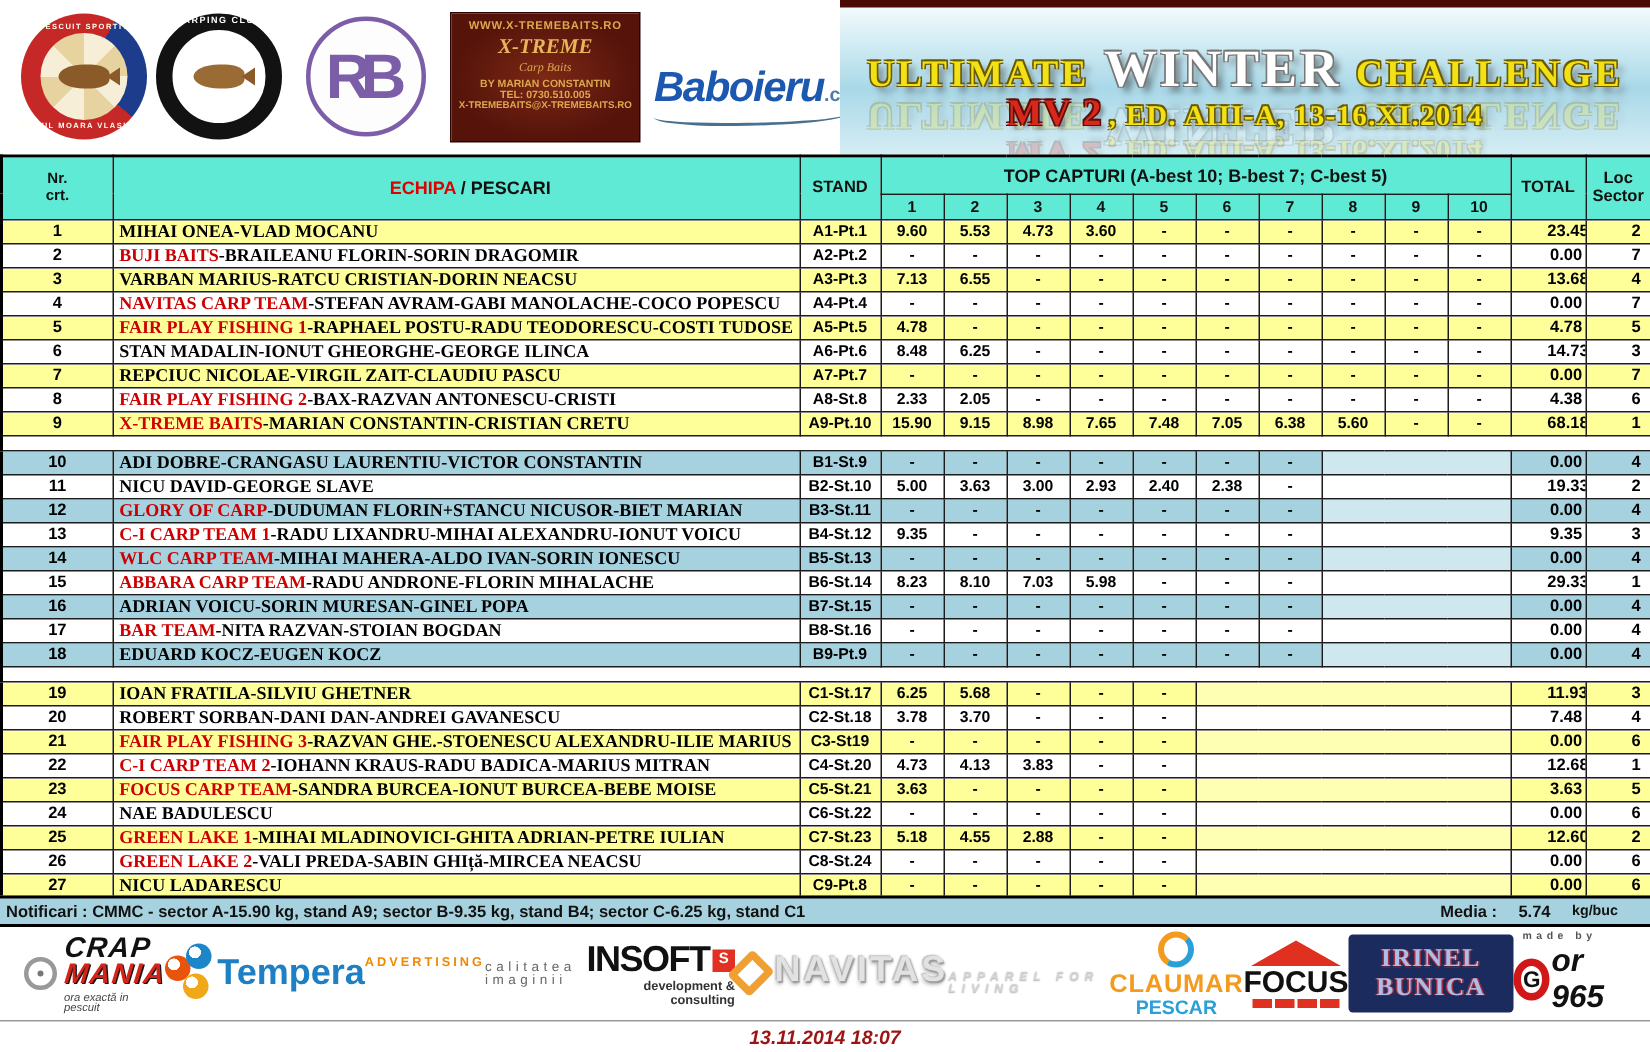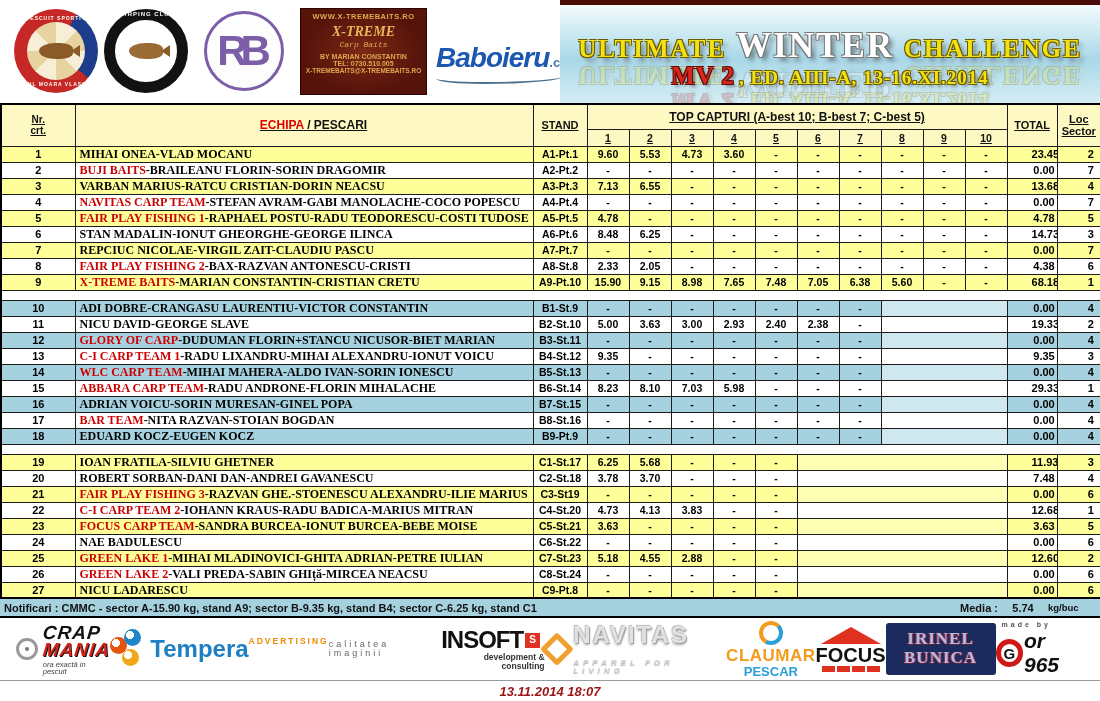--- a/index.html
+++ b/index.html
@@ -27,21 +27,21 @@
     font-size:6px; font-weight:bold; color:#fff; letter-spacing:1px; }
   .logo-rb { left:204px; top:11px; width:80px; height:80px; background:#fdfdfd;
     border:3px solid #7b5ea7; display:grid; place-items:center; }
   .logo-rb span { font-weight:bold; font-size:42px; letter-spacing:-7px; color:#7b5ea7;
     font-family:"Liberation Sans",sans-serif; padding-right:7px; }
   .logo-xtreme { position:absolute; left:300px; top:8px; width:127px; height:87px;
     background:radial-gradient(ellipse at center,#7c2815 0%,#55130a 70%);
     border:1px solid #2a0504; color:#dca84e; text-align:center; padding-top:3px; }
   .xt-site { font-size:7.5px; font-weight:bold; letter-spacing:.5px; }
   .xt-name { font-family:"Liberation Serif",serif; font-style:italic; font-weight:bold; font-size:14px; color:#e8b55a; margin-top:3px;}
-  .xt-sub  { font-family:Liberation Mono, monospace; font-style:italic; font-size:8px; color:#d9a84e; }
+  .xt-sub  { font-family:Liberation Serif, serif; font-style:italic; font-size:8px; color:#d9a84e; }
   .xt-by   { font-size:7px; font-weight:bold; margin-top:4px; }
   .xt-tel  { font-size:7px; font-weight:bold; }
   .xt-mail { font-size:6.5px; font-weight:bold; }
   .logo-baboieru { position:absolute; left:436px; top:42px; width:130px; }
   .bab-name { font-weight:bold; font-style:italic; font-size:28px; color:#1c57b0; letter-spacing:-1px;}
   .bab-tld { font-weight:bold; font-size:13px; color:#4a7aa8; }
   .bab-swoosh { width:128px; height:9px; border-bottom:2px solid #49708f; border-radius:0 0 70% 40%/0 0 9px 6px; margin-top:1px;}
 
   
   .title-panel { position:absolute; left:560px; top:0; width:540px; height:103px; overflow:hidden;
@@ -58,21 +58,21 @@
     text-shadow:-1px -1px 0 #777,1px -1px 0 #777,-1px 1px 0 #777,1px 1px 0 #777,4px 4px 4px rgba(60,60,60,.55); }
   .t-red { color:#d8281c; font-size:25px; letter-spacing:1px;
     text-shadow:-1px -1px 0 #5e0d08,1px -1px 0 #5e0d08,-1px 1px 0 #5e0d08,1px 1px 0 #5e0d08,3px 3px 3px rgba(60,60,60,.5); }
   .t-yel2 { color:#f2e215; font-size:19px; letter-spacing:1px;
     text-shadow:-1px -1px 0 #6b5a00,1px -1px 0 #6b5a00,-1px 1px 0 #6b5a00,1px 1px 0 #6b5a00,3px 3px 3px rgba(60,60,60,.5); }
 
   
   .results { position:absolute; top:103px; left:0; width:1100px; }
   table { border-collapse:collapse; table-layout:fixed; width:1100px; border:2px solid #000; }
   th,td { border:1px solid #1c1c1c; overflow:hidden; white-space:nowrap; padding:0; }
-  thead th { background:#fef9c3; color:#111;text-decoration:underline; }
+  thead th { background:#5eead4; color:#111; }
   .h-row1 { height:25px; } .h-row2 { height:17px; }
   .h-nr { font-size:10px; font-weight:bold; line-height:1.1; }
   .h-team { font-size:12px; font-weight:bold;padding-left:19px; }
   .h-team .red { color:#e00000; }
   .h-stand,.h-total { font-size:11px; font-weight:bold; }
   .h-top { font-size:12px; font-weight:bold; }
   .h-col { font-size:10.5px; font-weight:bold; }
   .h-loc { font-size:11px; font-weight:bold; line-height:1.15; }
   tbody tr { height:16px; }
   tbody td { line-height:15px; }
@@ -122,21 +122,21 @@
   .tp-tag { font-size:9px; color:#666; letter-spacing:3px; margin-top:3px; }
   
   .is-col { display:flex; flex-direction:column; line-height:1; }
   .is-row { display:flex; align-items:center; }
   .is-name { font-weight:bold; font-size:24px; color:#111; letter-spacing:-1px; }
   .is-sq { width:15px; height:15px; background:#e03122; color:#fff; font-weight:bold; font-size:10px;
     display:grid; place-items:center; margin-left:2px; }
   .is-tag { font-weight:bold; font-size:8.5px; color:#333; text-align:right; margin-top:1px; }
   
   .nv-knot { width:24px; height:24px; border:5px solid #f0a030; transform:rotate(45deg); border-radius:3px; }
-  .nv-col { display:flex; flex-direction:column; line-height:1; }
+  .nv-col { display:flex; line-height:1; }
   .nv-name { font-weight:bold; font-size:24px; color:#e2e2e2; letter-spacing:2px;
     text-shadow:1px 1px 1px #999,-1px -1px 1px #bbb,0 2px 3px #aaa; }
   .nv-tag { font-weight:bold; font-size:8px; color:#d5d5d5; letter-spacing:4px; text-shadow:0 1px 1px #aaa; margin-top:12px;font-style:italic; }
   
   .cl-col { display:flex; flex-direction:column; align-items:center; line-height:1; }
   .cl-ring { width:24px; height:24px; border-radius:50%;
     background:conic-gradient(from 210deg,#f49a1c 0 55%,#2a9fd8 55% 100%); display:grid; place-items:center; margin-bottom:2px;}
   .cl-ring i { width:16px; height:16px; background:#fff; border-radius:50%; }
   .cl-name { font-weight:bold; font-size:17px; color:#f49a1c; letter-spacing:.5px; }
   .cl-sub { font-weight:bold; font-size:13px; color:#2a9fd8; margin-top:1px; }

